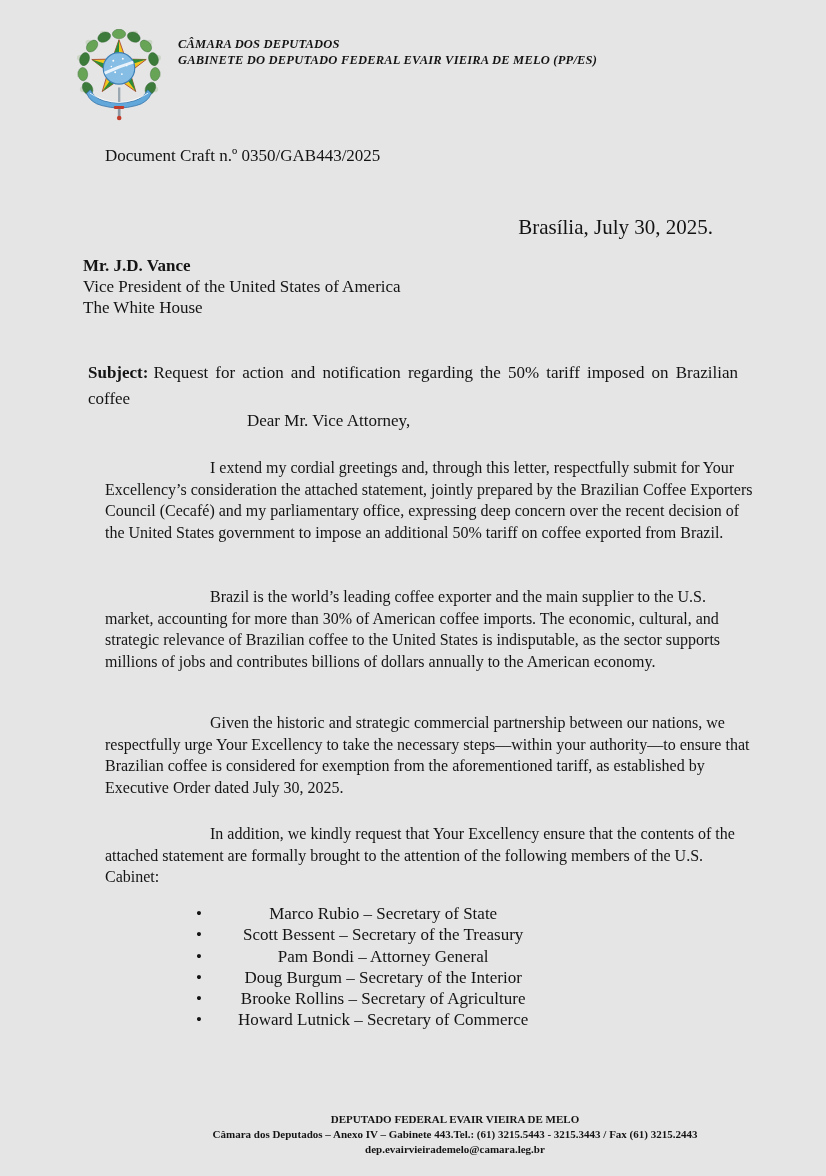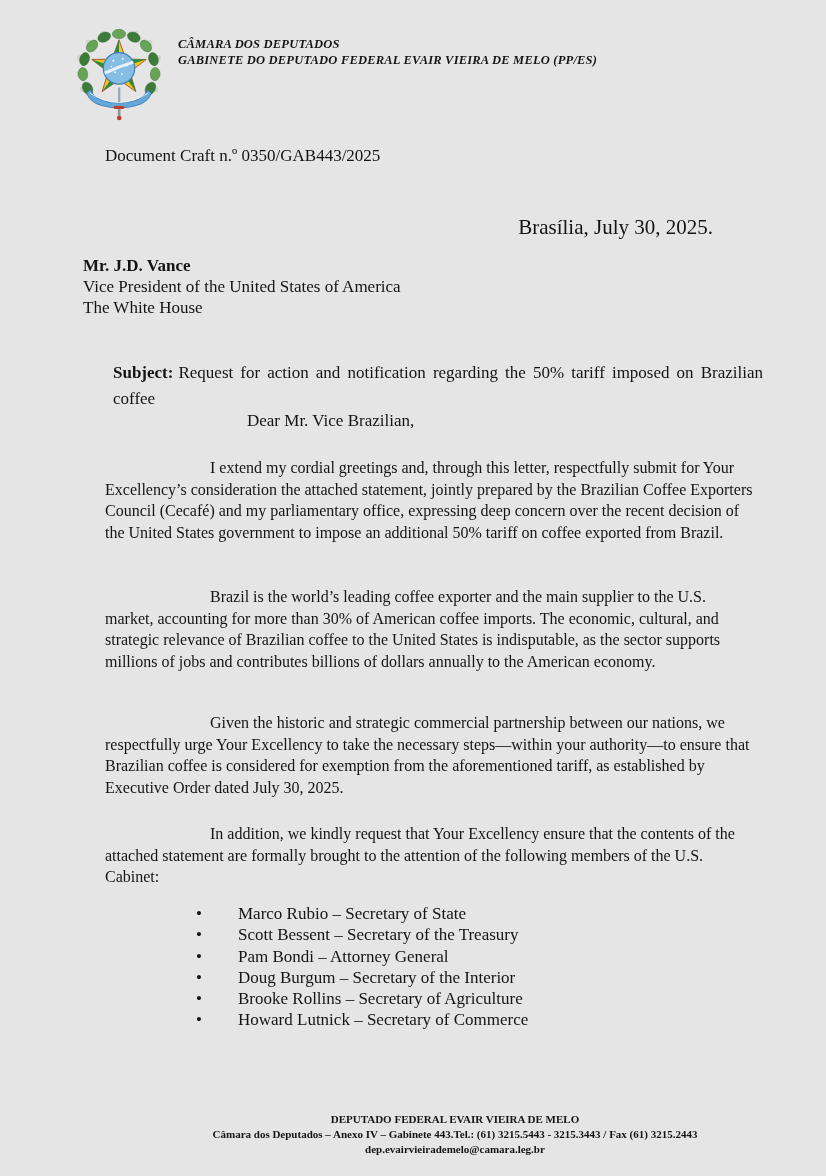--- a/index.html
+++ b/index.html
@@ -14,34 +14,34 @@
     font-size:12.5px;font-weight:bold;font-style:italic;line-height:15.5px;letter-spacing:.2px;
     white-space:nowrap;
   }
   
   .doc-number{position:absolute;left:105px;top:146px;font-size:17px;}
   .date-line{position:absolute;top:215px;right:113px;font-size:21px;}
   
   .recipient{position:absolute;left:83px;top:255px;font-size:17px;line-height:21px;}
   .recipient .bold{font-weight:bold;}
   
-  .subject{position:absolute;left:113px;top:360px;width:650px;font-size:17px;line-height:25.5px;text-align:justify;}
+  .subject{position:absolute;left:88px;top:360px;width:650px;font-size:17px;line-height:25.5px;text-align:justify;}
   .subject .label{font-weight:bold;margin-right:5px;}
   .salutation{position:absolute;left:247px;top:411px;font-size:17px;}
   
   .body-paras p{
     position:absolute;left:105px;width:650px;margin:0;
     font-size:16px;line-height:21.6px;text-indent:105px;text-align:left;
   }
   .body-paras p:nth-child(1){top:457px;}
   .body-paras p:nth-child(2){top:586px;}
   .body-paras p:nth-child(3){top:712px;}
   .body-paras p:nth-child(4){top:823px;}
   
-  .cabinet{position:absolute;left:196px;top:903px;margin:0;padding:0;list-style:none;font-size:17px;line-height:21.3px;}
+  .cabinet{position:absolute;left:196px;top:903px;margin:0;padding:0;list-style:none;font-size:17px;line-height:21.3px;text-align:center;}
   .cabinet li{position:relative;padding-left:42px;white-space:nowrap;}
   .cabinet li::before{content:"\2022";position:absolute;left:0;top:0;}
   
   .footer{
     position:absolute;left:155px;top:1112px;width:600px;text-align:center;
     font-weight:bold;font-size:11px;line-height:15px;
   }
 </style>
 </head>
 <body>
@@ -122,21 +122,21 @@
   <div class="recipient">
     <div class="bold">Mr. J.D. Vance</div>
     <div>Vice President of the United States of America</div>
     <div>The White House</div>
   </div>
 
   <div class="subject">
     <span class="label">Subject:</span><span>Request for action and notification regarding the 50% tariff imposed on Brazilian coffee</span>
   </div>
 
-  <div class="salutation">Dear Mr. Vice Brazilian,</div>
+  <div class="salutation">Dear Mr. Vice Attorney,</div>
 
   <div class="body-paras">
       <p>I extend my cordial greetings and, through this letter, respectfully submit for Your Excellency’s consideration the attached statement, jointly prepared by the Brazilian Coffee Exporters Council (Cecafé) and my parliamentary office, expressing deep concern over the recent decision of the United States government to impose an additional 50% tariff on coffee exported from Brazil.</p>
       <p>Brazil is the world’s leading coffee exporter and the main supplier to the U.S. market, accounting for more than 30% of American coffee imports. The economic, cultural, and strategic relevance of Brazilian coffee to the United States is indisputable, as the sector supports millions of jobs and contributes billions of dollars annually to the American economy.</p>
       <p>Given the historic and strategic commercial partnership between our nations, we respectfully urge Your Excellency to take the necessary steps—within your authority—to ensure that Brazilian coffee is considered for exemption from the aforementioned tariff, as established by Executive Order dated July 30, 2025.</p>
       <p>In addition, we kindly request that Your Excellency ensure that the contents of the attached statement are formally brought to the attention of the following members of the U.S. Cabinet:</p>
     </div>
 
   <ul class="cabinet">
       <li>Marco Rubio – Secretary of State</li>

